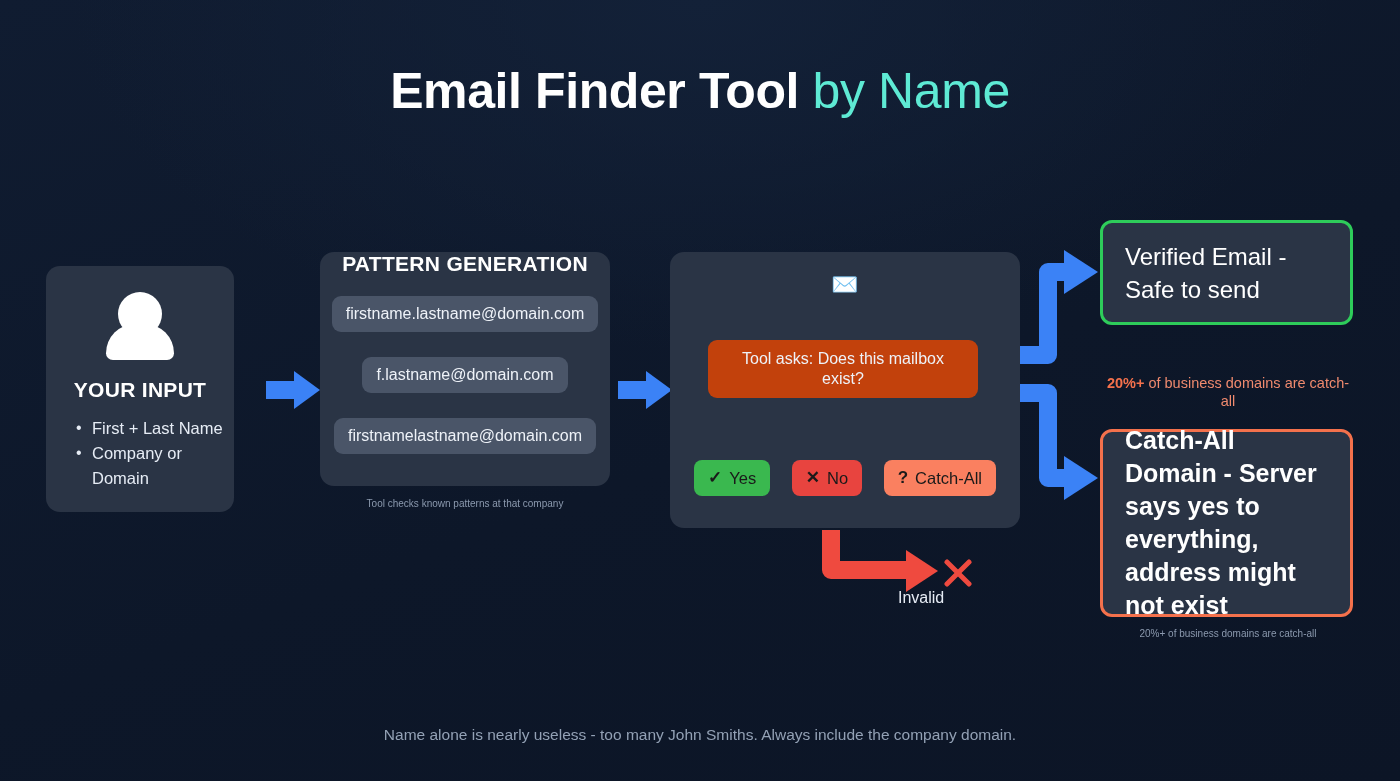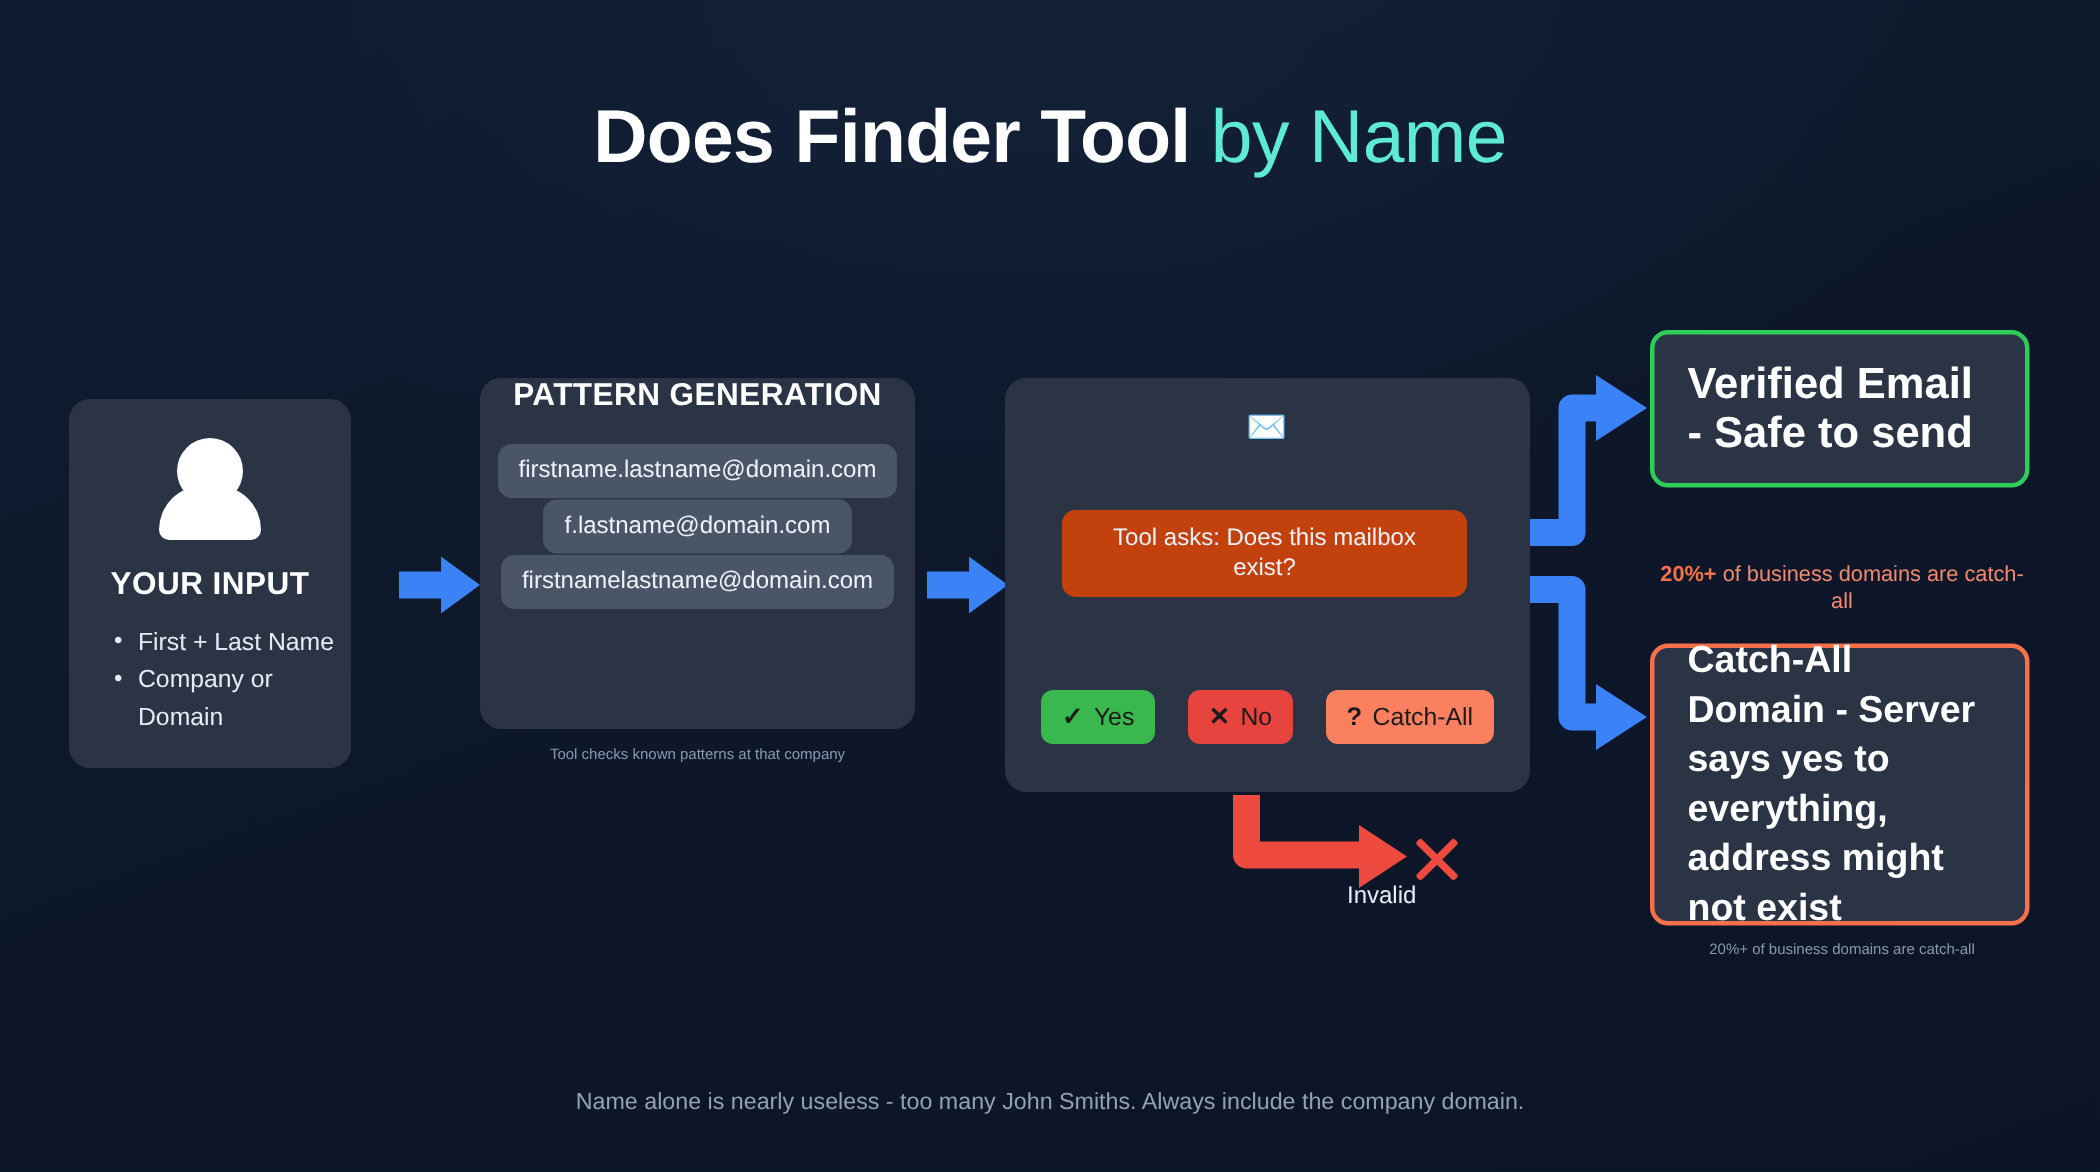--- a/index.html
+++ b/index.html
@@ -76,21 +76,21 @@
 
   
   #pattern-card {
     left: 320px; top: 252px;
     width: 290px; height: 234px;
   }
   #pattern-card .heading {
     font-size: 21px; font-weight: bold; color: #ffffff;
     text-align: center; letter-spacing: 0.3px; margin-bottom: 20px;
   }
-  .pill-list { display: flex; flex-direction: column; gap: 1px; align-items: center; }
+  .pill-list { display: flex; flex-direction: column; gap: 25px; align-items: center; }
   .pill {
     background: #4a5568;
     border-radius: 9px;
     color: #eef2f8;
     font-size: 16px;
     padding: 8px 14px;
     white-space: nowrap;
     line-height: 20px;
   }
   .caption {
@@ -152,21 +152,21 @@
     border-radius: 12px;
     padding: 18px 22px;
     display: flex; align-items: center;
   }
   #verified-box {
     left: 1100px; top: 220px;
     width: 253px; height: 105px;
     border: 3px solid #2ecc5a;
   }
   #verified-box .txt {
-    font-size: 29px; font-weight: bold; color: #ffffff; line-height: 33px;
+    font-size: 24px; font-weight: normal; color: #ffffff; line-height: 33px;
   }
   #catchall-box {
     left: 1100px; top: 410px;
     width: 253px; height: 188px;
     border: 3px solid #f4714c;
     margin-top: 19px;
   }
   #catchall-box .txt {
     font-size: 25px; font-weight: bold; color: #ffffff; line-height: 33px;
   }
@@ -211,21 +211,21 @@
 
   svg { display: block; overflow: visible; }
   .svg-layer { position: absolute; left: 0; top: 0; width: 1400px; height: 781px; pointer-events: none; }
 </style>
 </head>
 <body>
 
 <div class="stage">
 
   <div class="title">
-    <span class="bold">Does Finder Tool</span><span class="light"> by Name</span>
+    <span class="bold">Email Finder Tool</span><span class="light"> by Name</span>
   </div>
 
   <svg class="svg-layer" viewBox="0 0 1400 781">
 
     <g>
       <rect x="266" y="381" width="32" height="18" fill="#3b82f6"></rect>
       <polygon points="294,371 320,390 294,409" fill="#3b82f6"></polygon>
     </g>
 
     <g>

